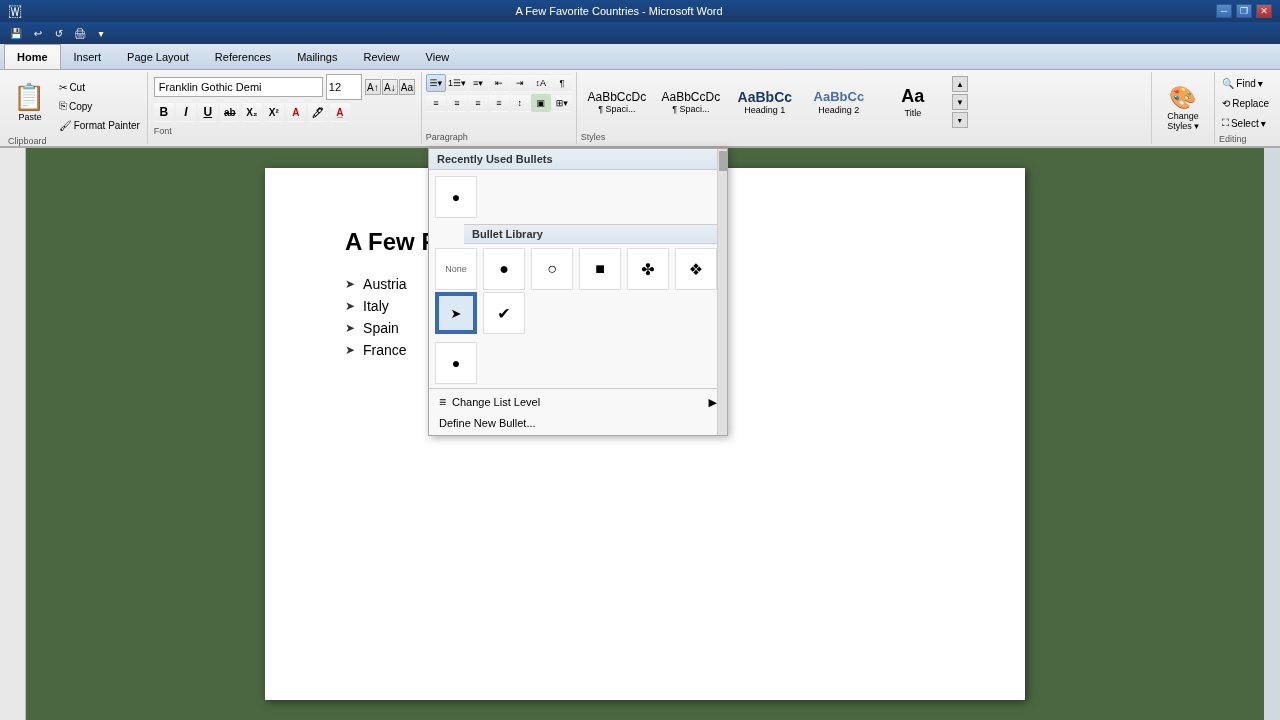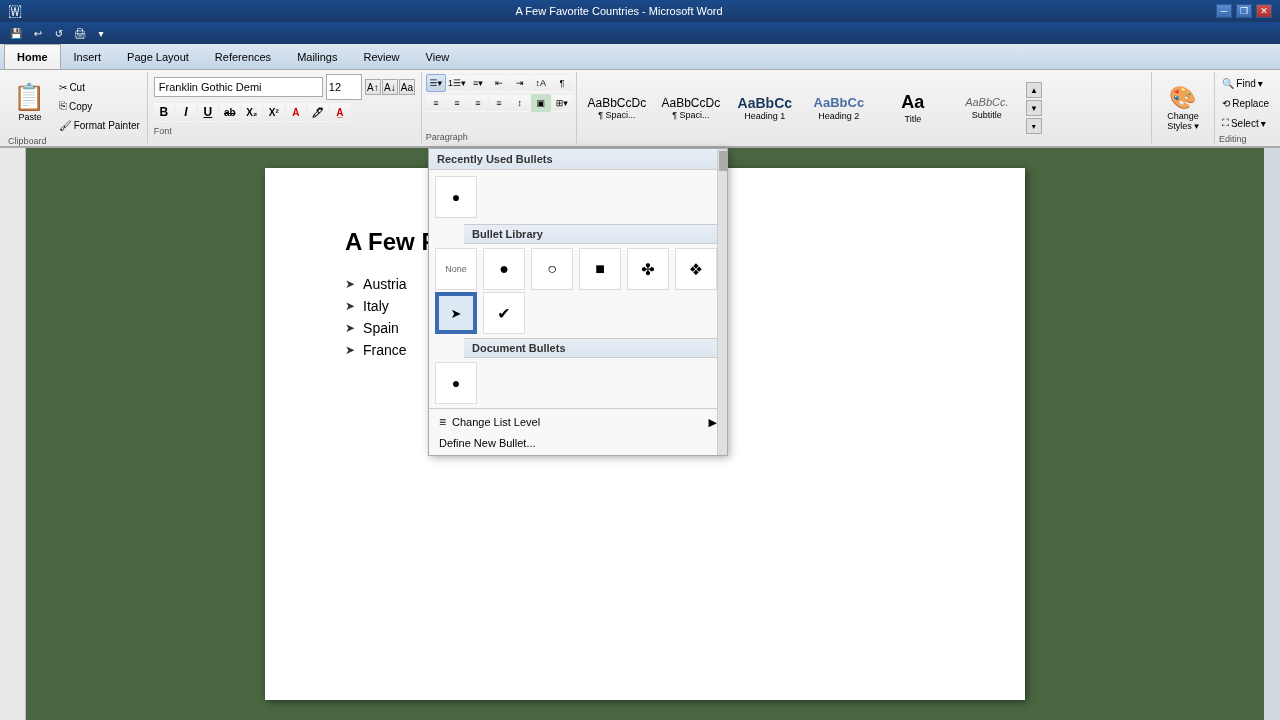--- a/index.html
+++ b/index.html
@@ -342,31 +342,28 @@
           <div style="font-size:9px;">Heading 1</div>
         </div>
         <div class="style-item">
           <div class="preview" style="font-size:13px; color:#4a6fa5; font-weight:bold;">AaBbCc</div>
           <div style="font-size:9px;">Heading 2</div>
         </div>
         <div class="style-item">
           <div class="preview" style="font-size:18px; font-weight:bold;">Aa</div>
           <div style="font-size:9px;">Title</div>
         </div>
-        <div class="style-item">
-          <div class="preview" style="font-size:11px; color:#666; font-style:italic;">AaBbCc.</div>
-          <div style="font-size:9px;">Subtitle</div>
-        </div>
       </div>
       <div style="display:flex; flex-direction:column; gap:2px;">
         <div class="scroll-btn">▲</div>
         <div class="scroll-btn">▼</div>
         <div class="scroll-btn">▾</div>
       </div>
     </div>
+    <div class="ribbon-group-label">Styles</div>
   </div>
 
   <div style="display:flex; flex-direction:column; align-items:center; justify-content:center; padding: 2px 6px; border-right: 1px solid #ccc; cursor:pointer;">
     <div style="font-size:22px;">🎨</div>
     <div style="font-size:9px; text-align:center; width:50px;">Change<br>Styles ▾</div>
   </div>
 
   <div style="display:flex; flex-direction:column; padding: 2px 4px;">
     <div style="display:flex; flex-direction:column; gap:2px; flex:1;">
       <div class="small-btn">
@@ -434,21 +431,20 @@
     <div class="bullet-cell">■</div>
     <div class="bullet-cell">✤</div>
     <div class="bullet-cell">❖</div>
     <div class="bullet-cell selected" style="font-size:14px; position:relative;">
       <span style="font-size:13px; cursor:pointer;">➤</span>
       <div style="position:absolute; inset:0; border:2px solid #3a6ab0; pointer-events:none;"></div>
     </div>
     <div class="bullet-cell">✔</div>
   </div>
 
-  <div class="dropdown-section-header">Document Bullets</div>
   <div style="display:flex; padding: 4px 6px;">
     <div class="bullet-cell" style="font-size:14px;">●</div>
   </div>
 
   <div style="border-top: 1px solid #ccc; padding: 2px 0;">
     <div class="dropdown-menu-item">
       <span style="font-size:12px;">≡</span>
       <span>Change List Level</span>
       <span style="margin-left:auto;">▶</span>
     </div>

